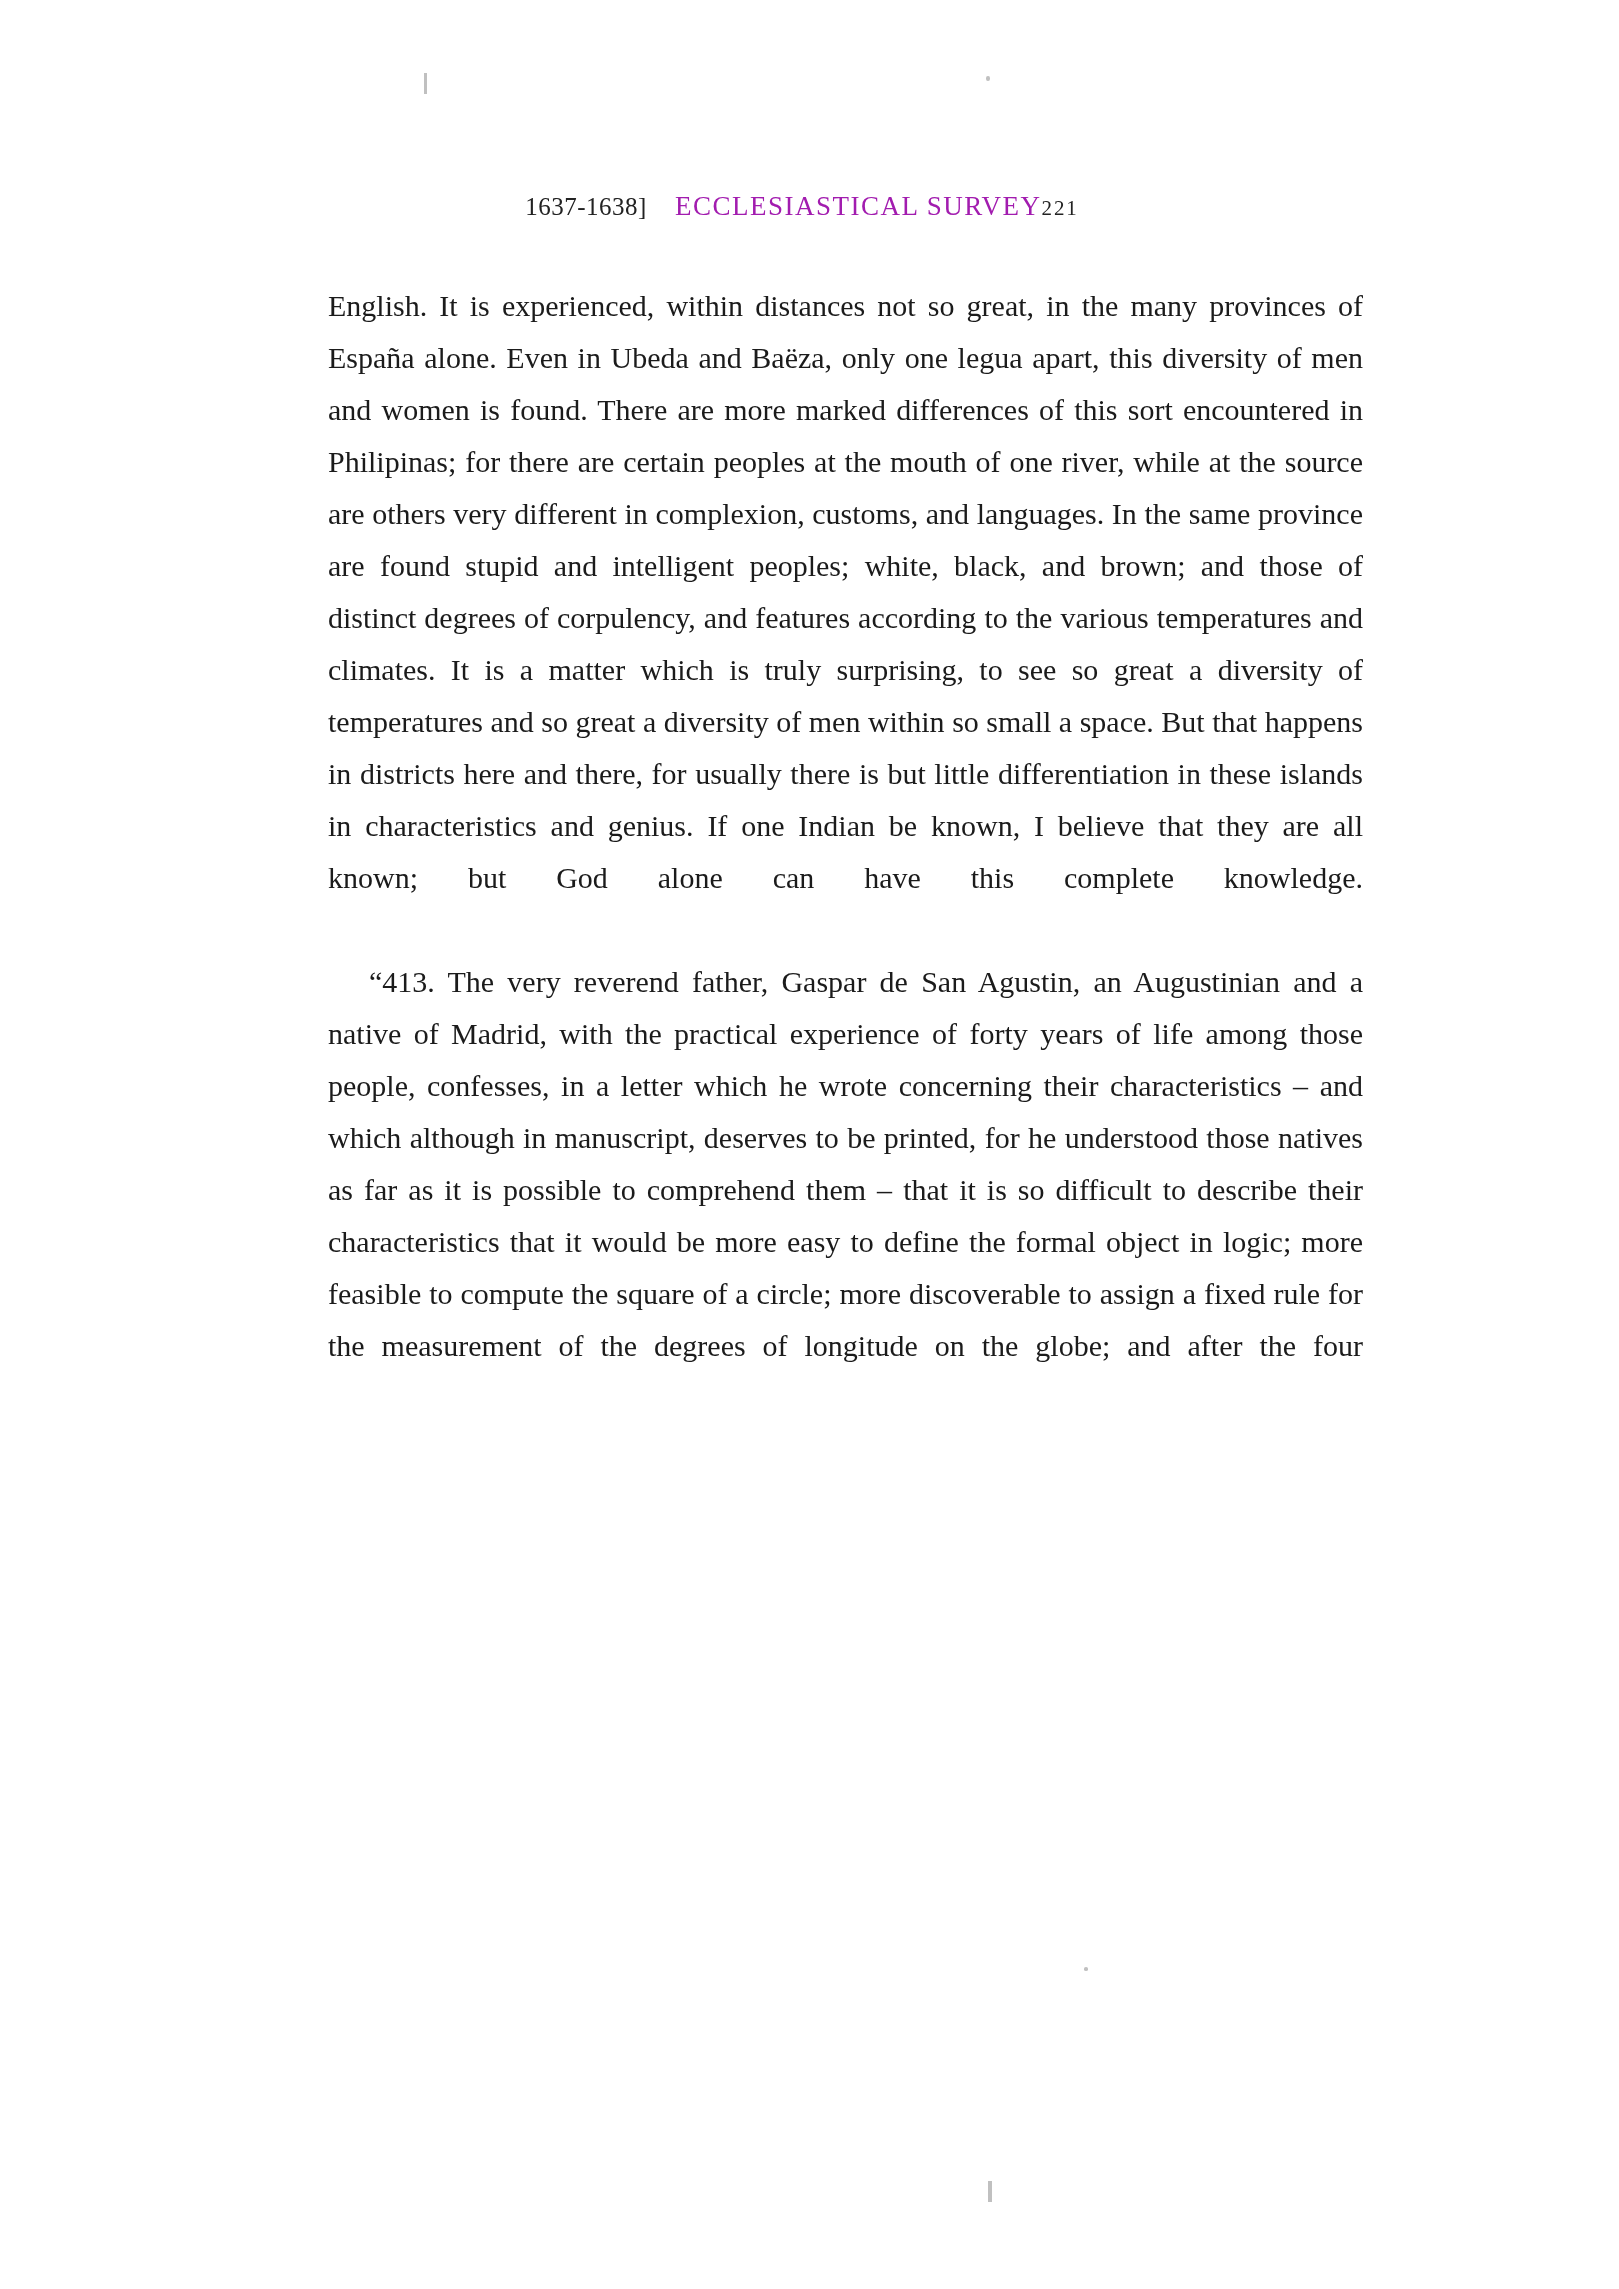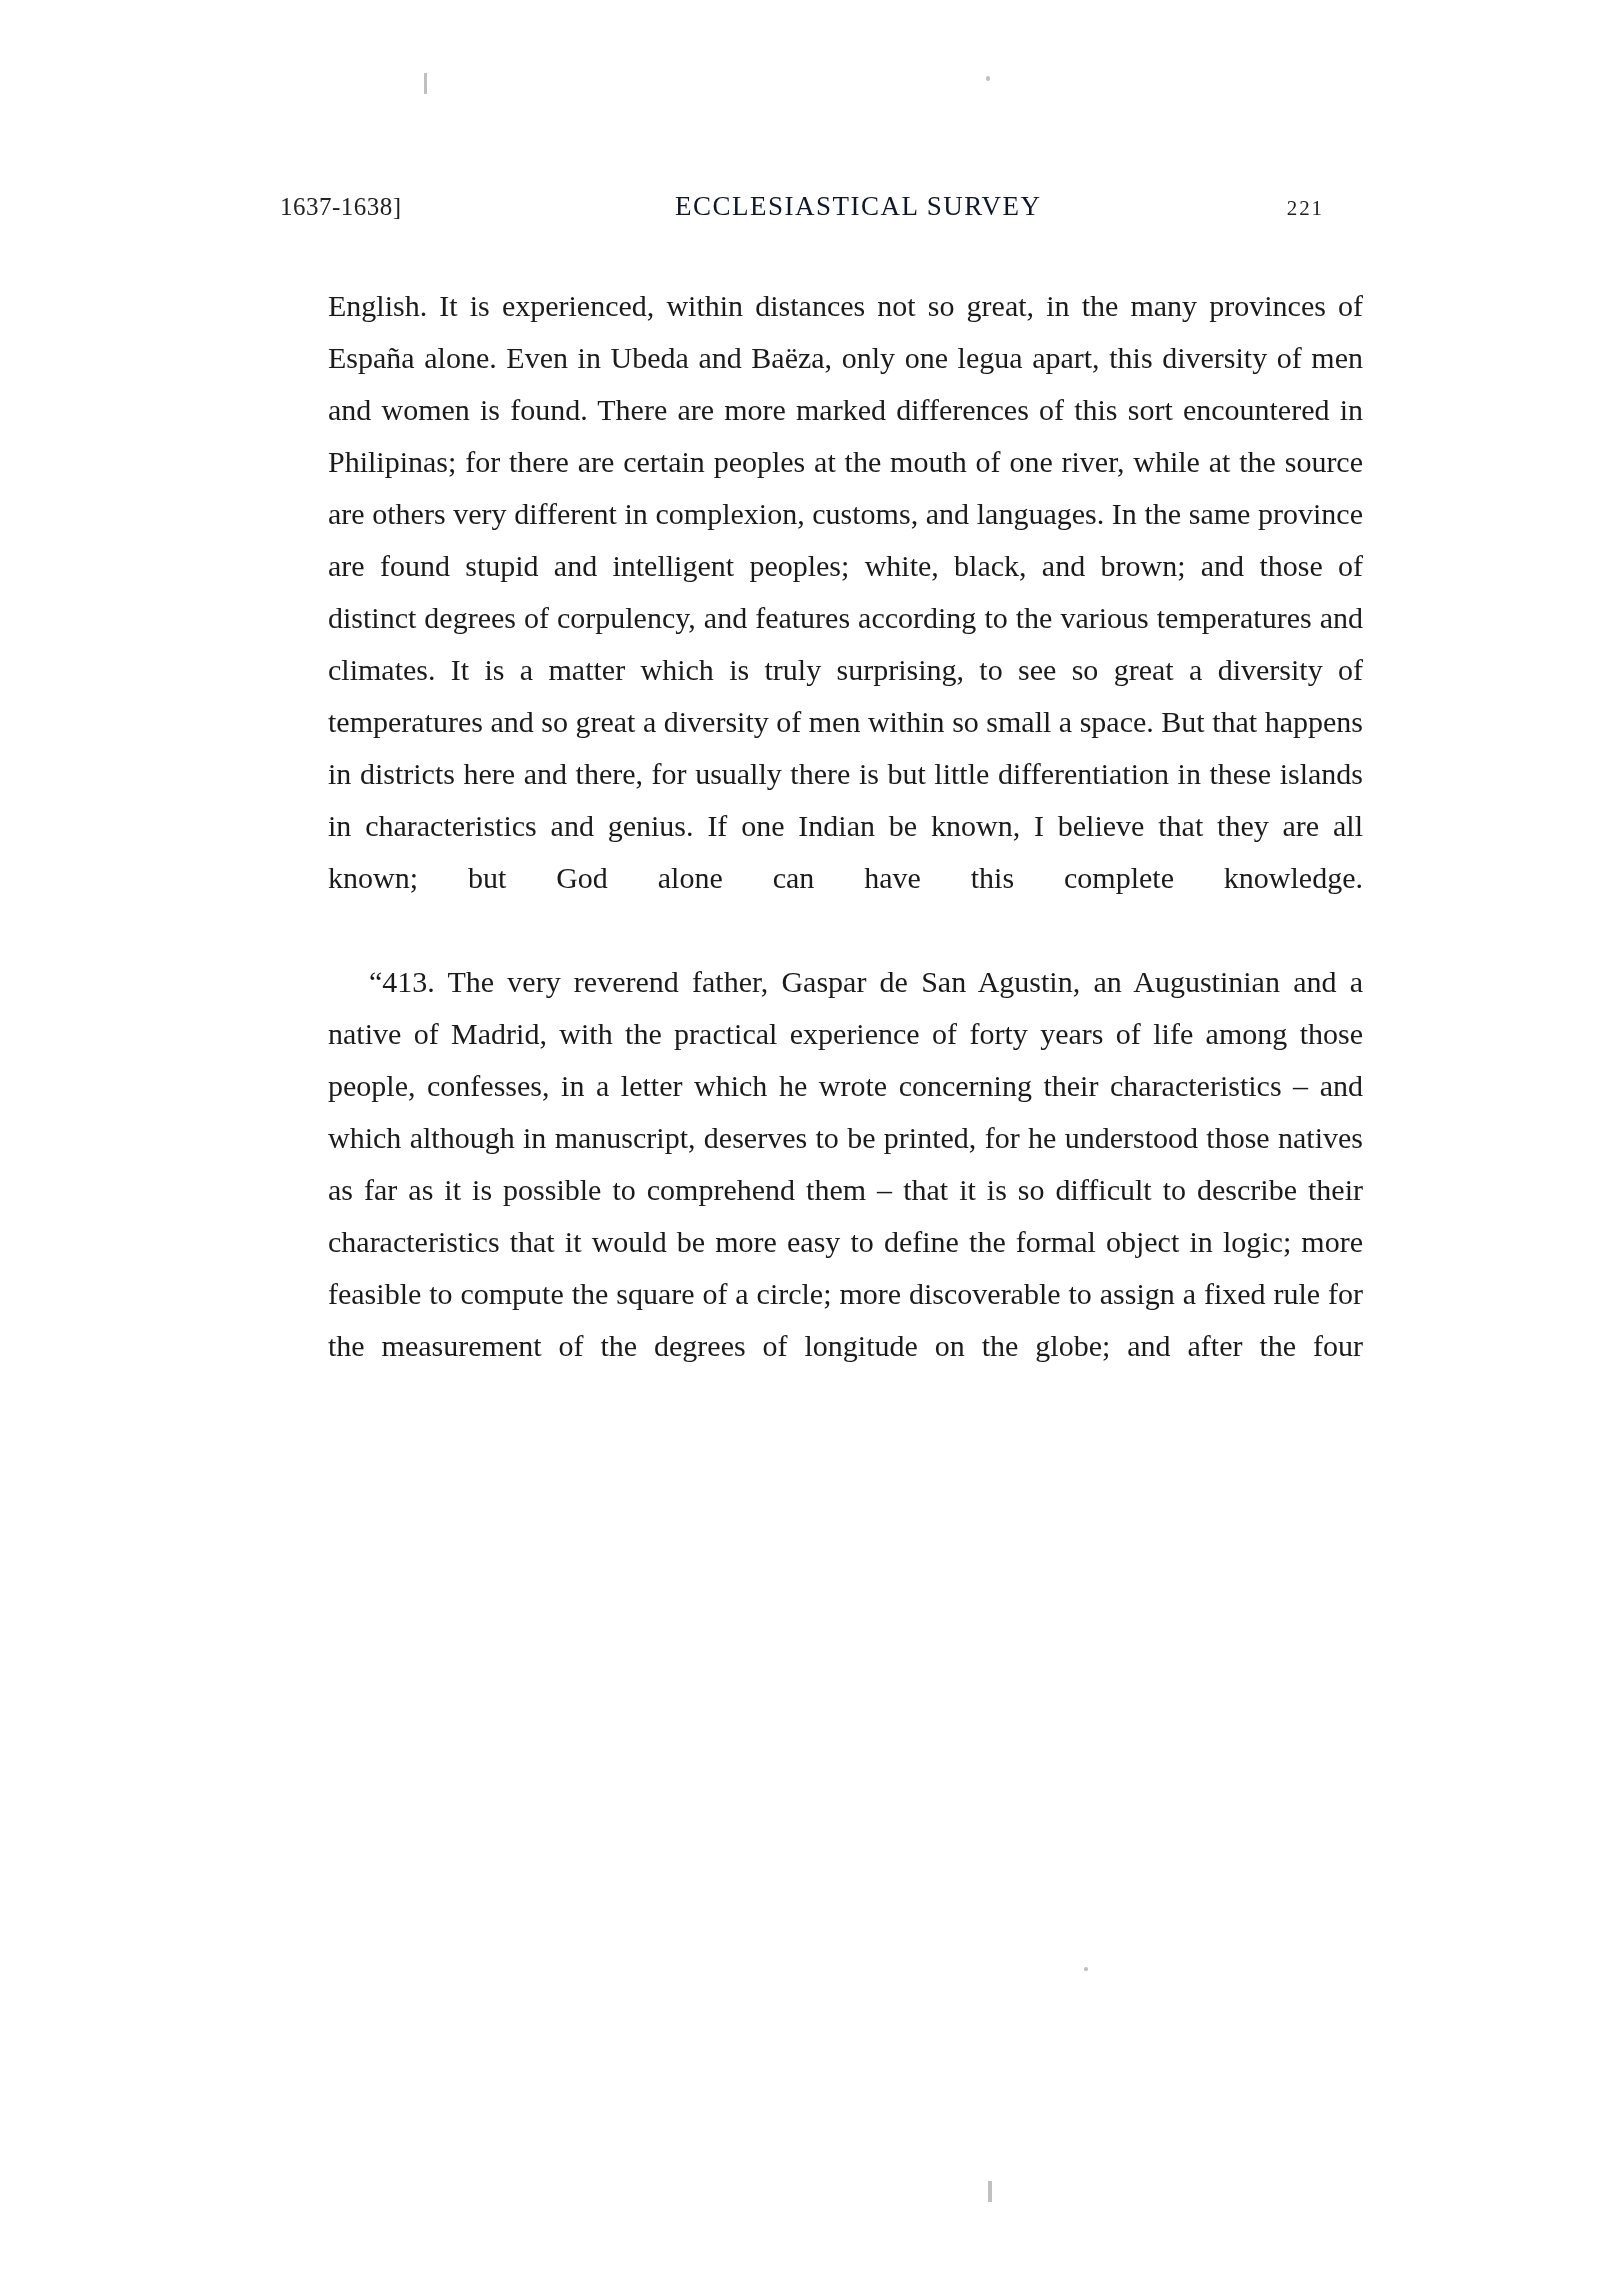--- a/index.html
+++ b/index.html
@@ -33,32 +33,32 @@
   .speck.s3 { left: 988px; top: 2181px; width: 3.7px; height: 20.5px; }
   .speck.s4 { left: 1084px; top: 1967px; width: 3.7px; height: 3.7px; border-radius: 50%; }
 
   .header {
     position: absolute;
     left: 280px;
     top: 191px;
     width: 1044px;
     display: flex;
     align-items: baseline;
-    justify-content: space-between;
+    justify-content: center;
   }
   .header .folio-left {
     font-size: 25px;
     letter-spacing: 0.5px;
     color: #222;
     white-space: nowrap;
   }
   .header .running-title {
     font-size: 27px;
     letter-spacing: 1.5px;
-    color: #0f172a;
+    color: #a21caf;
     white-space: nowrap;
     margin-left: 28px;
   }
   .header .folio-right {
     font-size: 21px;
     letter-spacing: 1.9px;
     color: #222;
     white-space: nowrap;
   }
 

